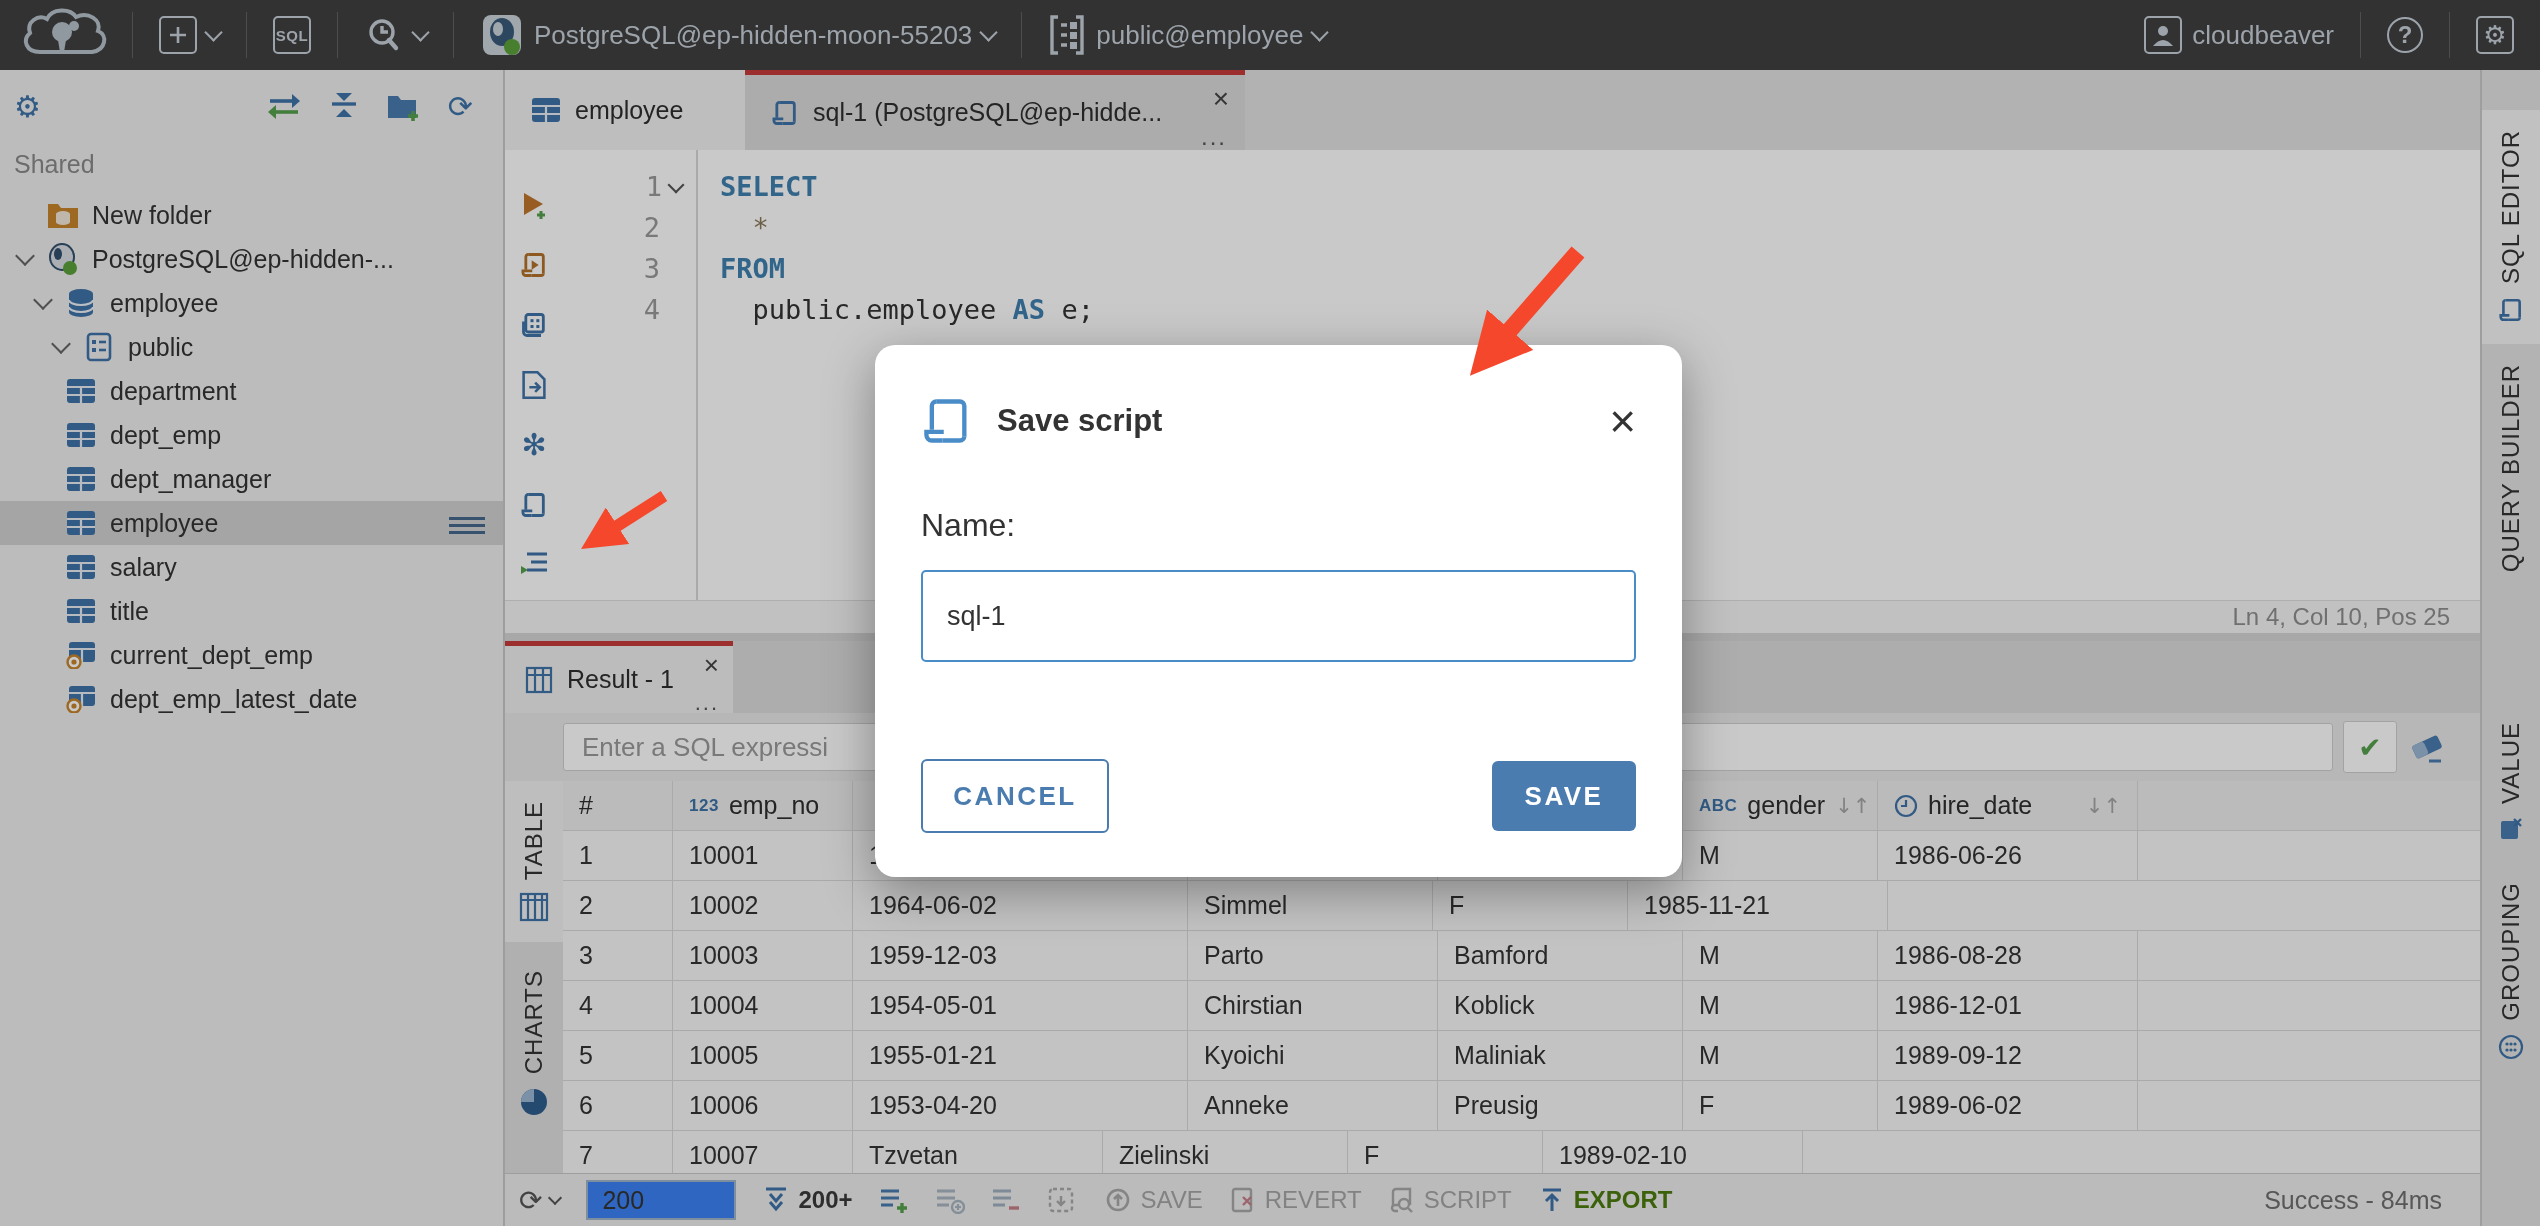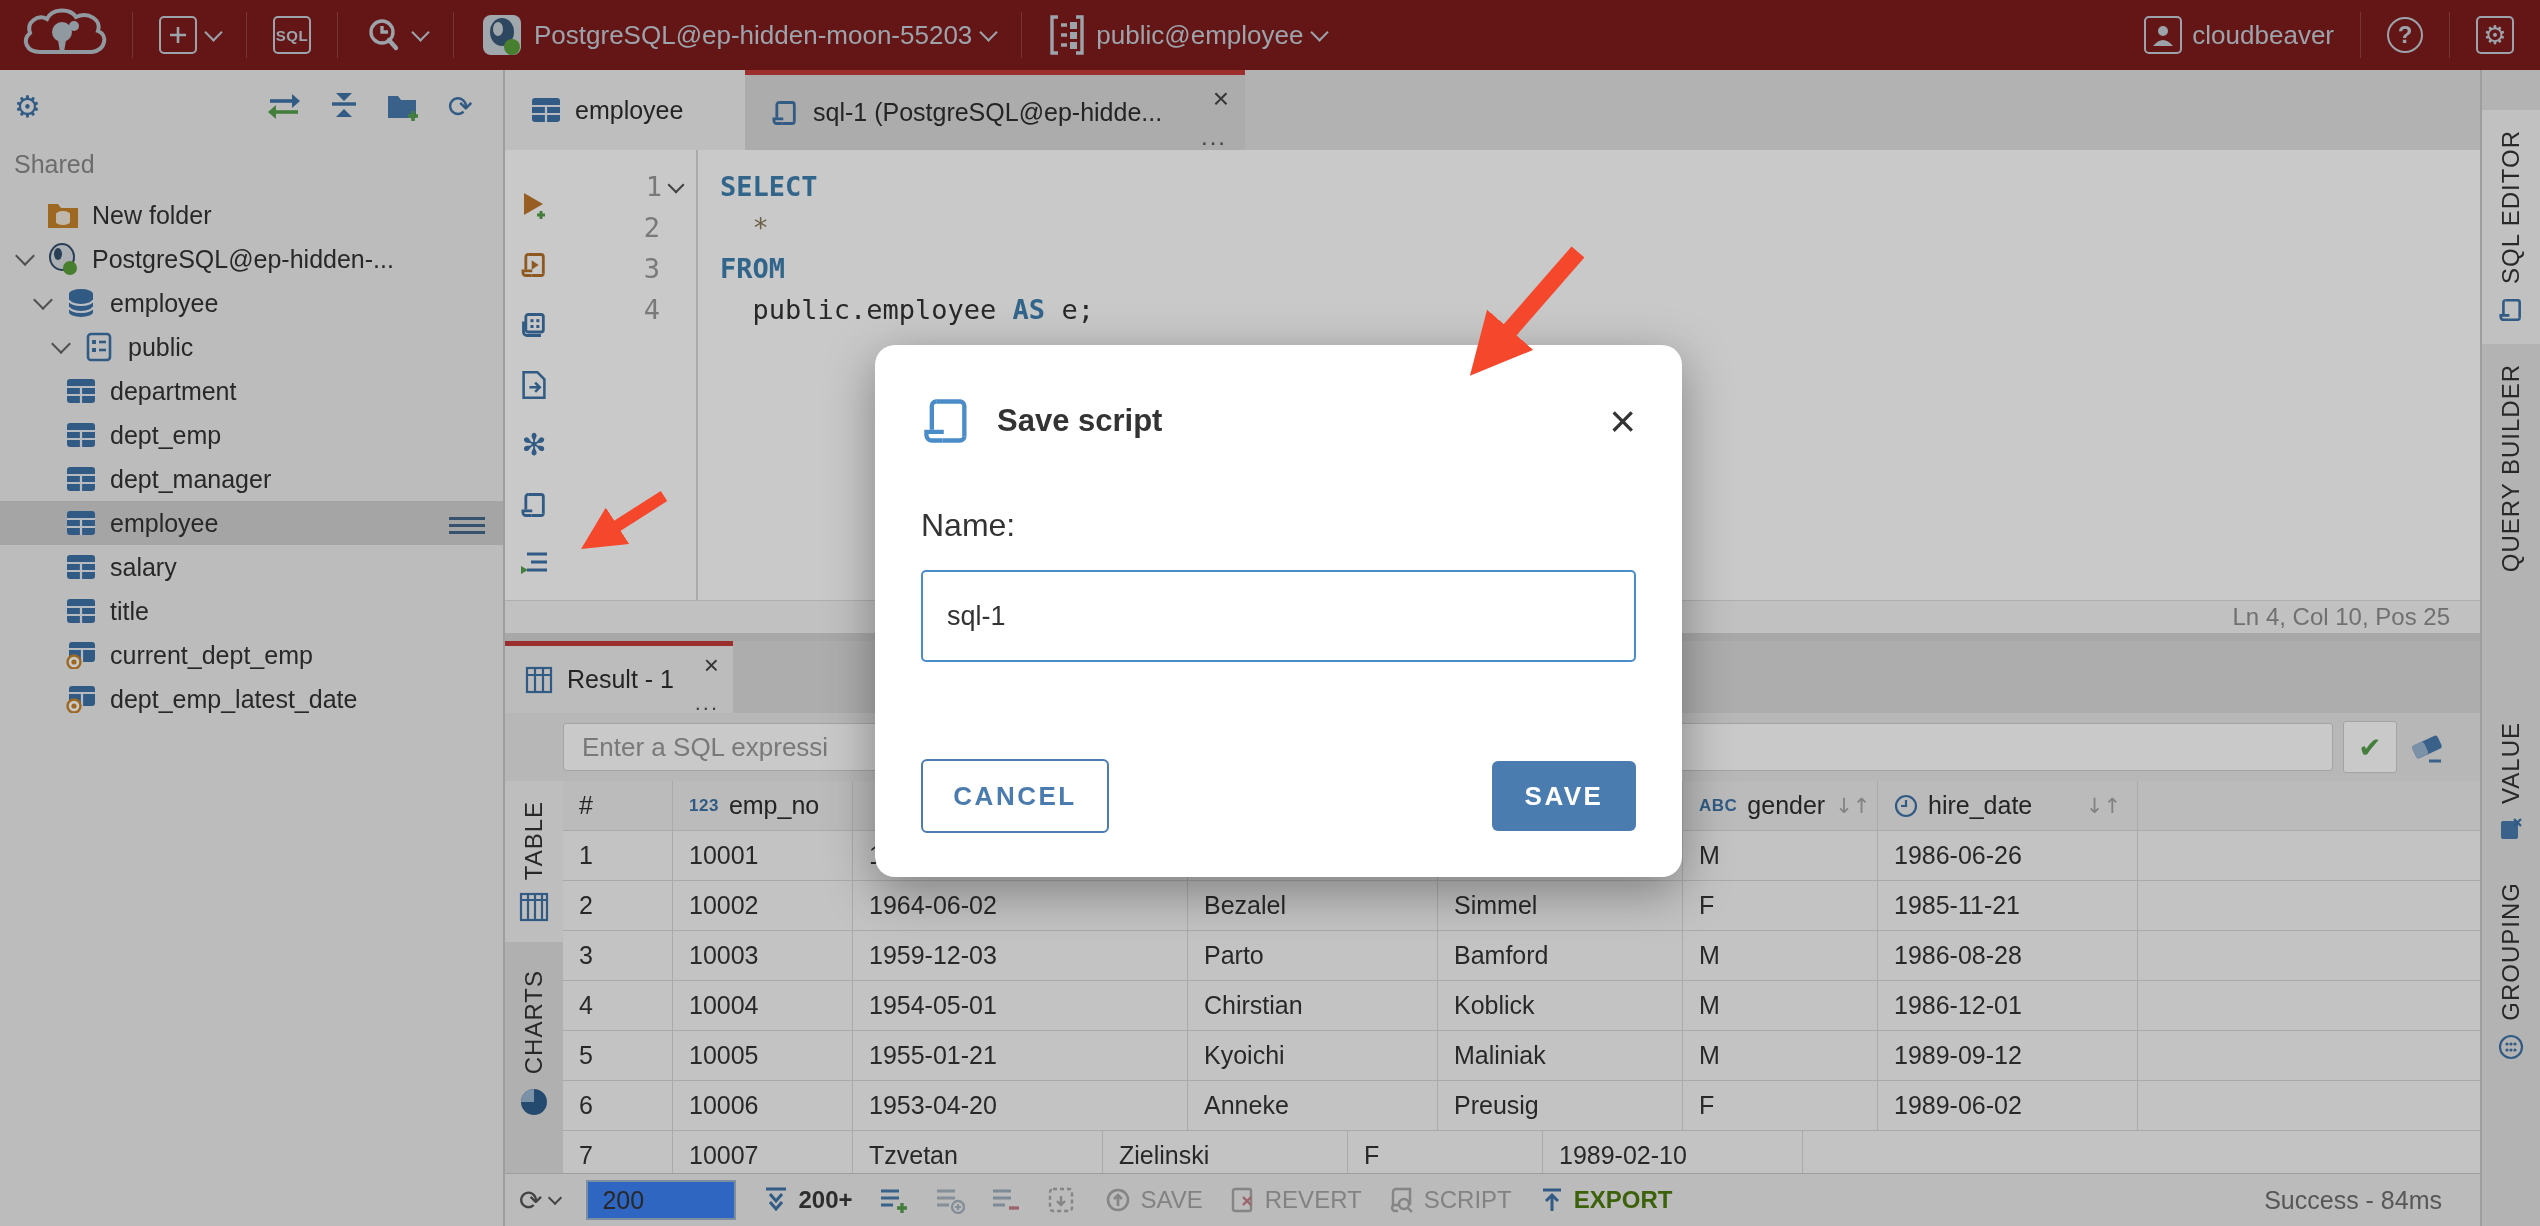--- a/index.html
+++ b/index.html
@@ -1,19 +1,19 @@
 <!DOCTYPE html>
 <html><head>
 <meta charset="utf-8">
 <style>
   html,body{margin:0;padding:0;background:#888;}
   .app{position:relative;width:2540px;height:1226px;overflow:hidden;
        font-family:"Liberation Sans",sans-serif;background:#efefef;}
   
-  .topbar{position:absolute;left:0;top:0;width:2540px;height:70px;background:#7f1d1d;
+  .topbar{position:absolute;left:0;top:0;width:2540px;height:70px;background:#404040;
           display:flex;align-items:center;color:#c6cfd8;}
   .tb-sep{width:1px;height:46px;background:rgba(255,255,255,.18);margin:0 4px;}
   .tb-item{display:flex;align-items:center;gap:10px;padding:0 22px;height:70px;cursor:pointer;}
   .tb-chev{width:11px;height:11px;border-right:2px solid #c6cfd8;border-bottom:2px solid #c6cfd8;
            transform:rotate(45deg);margin-top:-6px;}
   .tb-sq{width:38px;height:38px;border:2px solid #c6cfd8;border-radius:5px;display:flex;
          align-items:center;justify-content:center;box-sizing:border-box;}
   .tb-text{font-size:26px;color:#c6cfd8;white-space:nowrap;}
   .tb-right{margin-left:auto;display:flex;align-items:center;height:70px;}
   .sql-badge{font-size:15px;font-weight:bold;letter-spacing:.5px;}
@@ -589,21 +589,20 @@
             <div class="gcell c3">Georgi</div>
             <div class="gcell c4">Facello</div>
             <div class="gcell c5">M</div>
             <div class="gcell c6">1986-06-26</div>
             <div class="gcell cf"></div>
           </div>
           <div class="grow">
             <div class="gcell c0">2</div>
             <div class="gcell c1">10002</div>
             <div class="gcell c2">1964-06-02</div>
-            <div class="gcell c3">Bezalel</div>
             <div class="gcell c4">Simmel</div>
             <div class="gcell c5">F</div>
             <div class="gcell c6">1985-11-21</div>
             <div class="gcell cf"></div>
           </div>
           <div class="grow">
             <div class="gcell c0">3</div>
             <div class="gcell c1">10003</div>
             <div class="gcell c2">1959-12-03</div>
             <div class="gcell c3">Parto</div>

